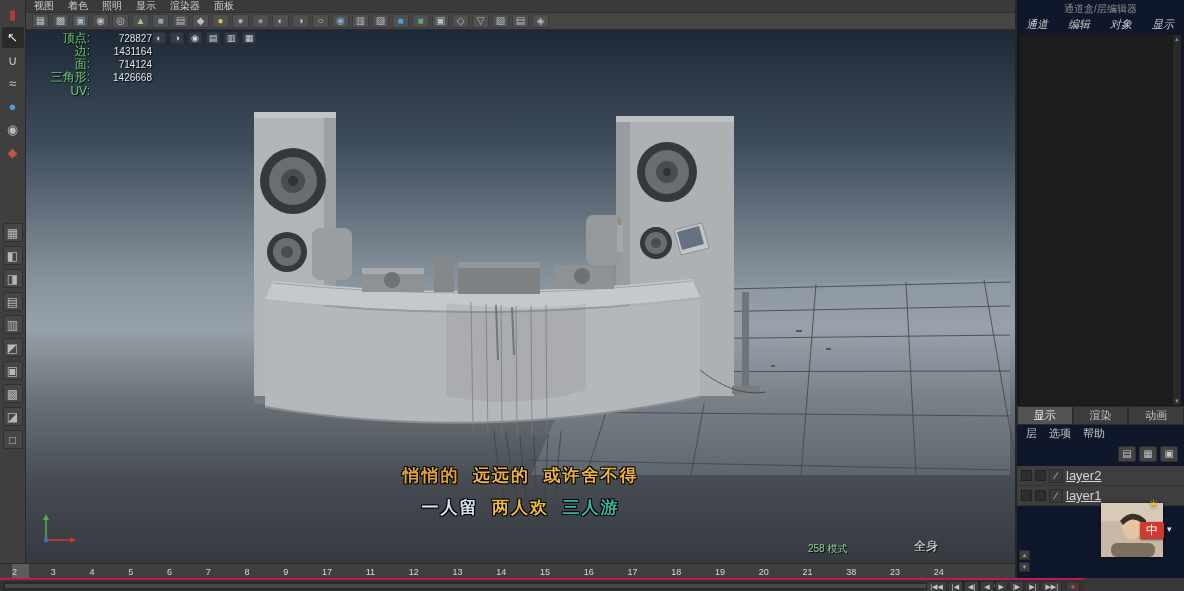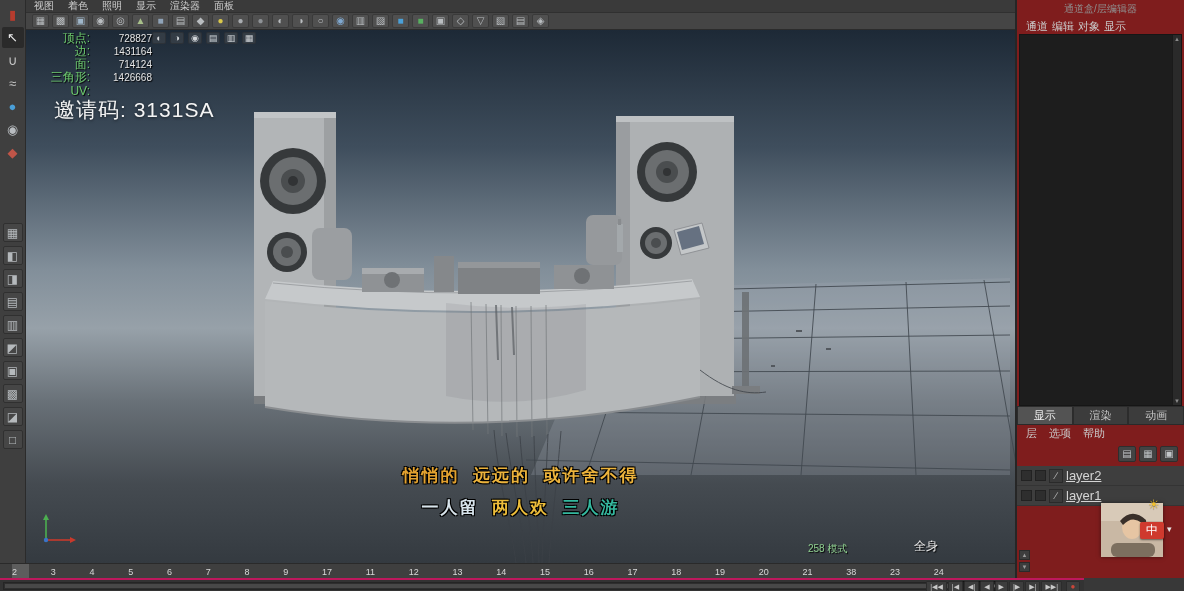--- a/index.html
+++ b/index.html
@@ -71,24 +71,24 @@
   .sub-seg {
     white-space:pre;
     text-shadow:-1px -1px 0 #000,1px -1px 0 #000,-1px 1px 0 #000,1px 1px 0 #000;
   }
   .mode-label { position:absolute; left:782px; top:512px; font-size:10px; color:#8fd08f; text-shadow:1px 1px 1px #000; }
   .fullbody-label { position:absolute; left:888px; top:508px; font-size:12px; color:#ececec; text-shadow:1px 1px 1px #000; }
   .axis-gizmo { position:absolute; left:12px; top:482px; }
   
   .right-panel {
     position:absolute; left:1015px; top:0; width:169px; height:578px;
-    background:#7f1d1d; border-left:2px solid #262626;
+    background:#0f172a; border-left:2px solid #262626;
   }
   .rp-title { height:14px; text-align:center; font-size:10px; color:#8f8f8f; padding-top:2px; }
-  .rp-menu { height:20px; display:flex; align-items:flex-end; gap:4px; padding:0 9px; }
+  .rp-menu { height:20px; display:flex; align-items:center; gap:20px; padding:0 9px;font-style:italic; }
   .rp-menu-item { font-size:11px; color:#c9c9c9; }
   .channel-area {
     position:relative; margin:0 2px; height:372px; background:#1d1d1d; border:1px solid #161616;
   }
   .ch-scrollbar {
     position:absolute; right:0; top:0; bottom:0; width:9px; background:#2a2a2a; border-left:1px solid #1a1a1a;
     display:flex; flex-direction:column; justify-content:space-between; align-items:center;
   }
   .scroll-arrow { font-size:6px; color:#8a8a8a; padding:1px 0; }
   .editor-tabs { display:flex; height:18px; }
@@ -381,21 +381,20 @@
           <span class="hud-value">1426668</span>
         </div>
 
         <div class="hud-row">
           <span class="hud-label">UV:</span>
           <span class="hud-value"></span>
         </div>
 
     </div>
 
-    <div class="invite-code">邀请码: 3131SA</div>
 
     <div class="subtitle line1">
       <span class="sub-seg" style="color: rgb(226, 161, 47);">悄悄的</span><span class="sub-seg" style="color: rgb(236, 179, 60);">  远远的</span><span class="sub-seg" style="color: rgb(236, 179, 60);">  或许舍不得</span>
     </div>
     <div class="subtitle line2">
       <span class="sub-seg" style="color: rgb(216, 228, 236);">一人留</span><span class="sub-seg" style="color: rgb(237, 189, 58);">  两人欢</span><span class="sub-seg" style="color: rgb(53, 184, 159);">  三人游</span>
     </div>
 
     <div class="mode-label">258 模式</div>
     <div class="fullbody-label">全身</div>

